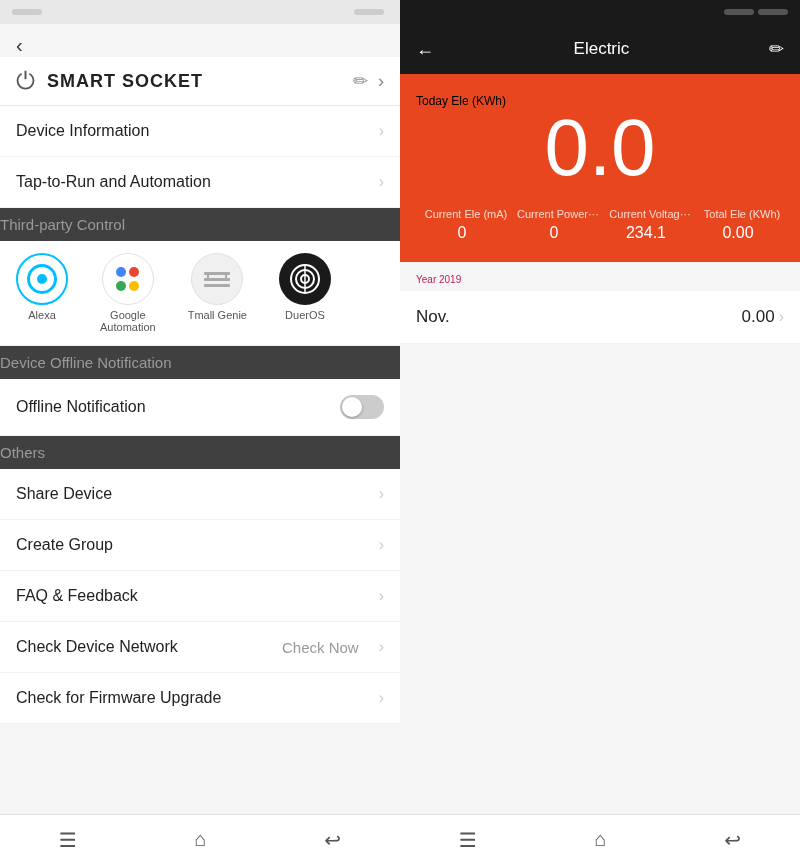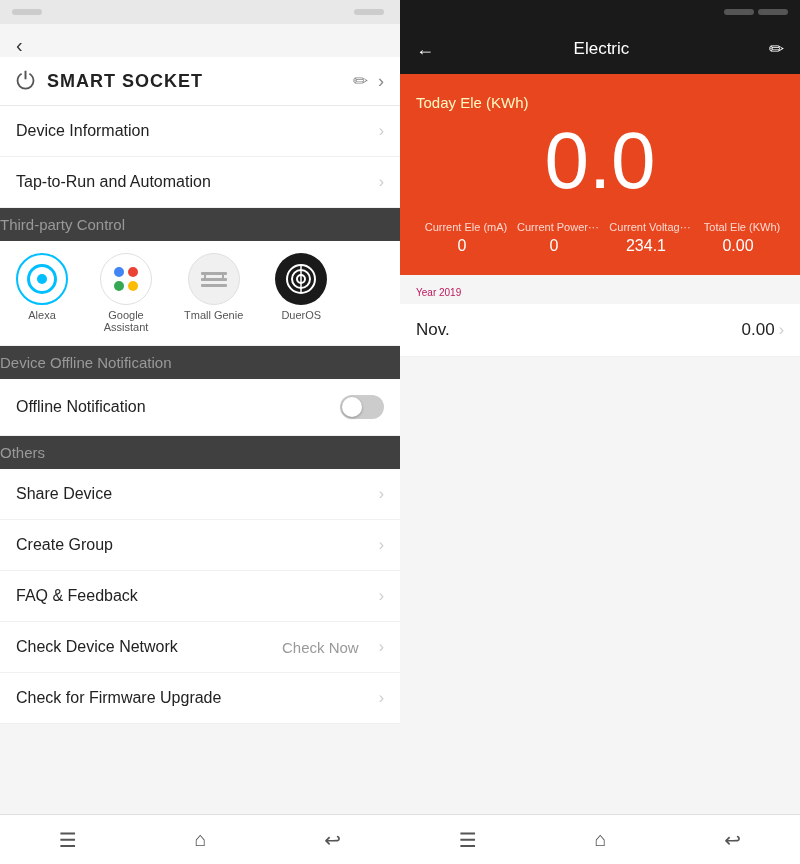--- a/index.html
+++ b/index.html
@@ -233,23 +233,22 @@
 
     
     .electric-display {
       background: #e8461e;
       padding: 20px 16px;
       display: flex;
       flex-direction: column;
       align-items: flex-start;
     }
     .today-label {
-      color: #fef9c3;
-      font-size: 15px;
-      margin-bottom: 10px;
+      color: #000000;
+      font-size: 12px;
     }
     .big-value {
       color: #fff;
       font-size: 80px;
       font-weight: 300;
       width: 100%;
       text-align: center;
       line-height: 1;
       margin-bottom: 20px;
     }
@@ -462,21 +461,21 @@
         <div class="third-party-item">
           <div class="google-circle">
             <div class="google-dots">
               <div class="google-dot" style="background:#4285F4;"></div>
               <div class="google-dot" style="background:#EA4335;"></div>
               <div class="google-dot" style="background:#34A853;"></div>
               <div class="google-dot" style="background:#FBBC05;"></div>
             </div>
           </div>
           <span class="third-party-label" style="white-space:pre-line;">Google
-Assistant</span>
+Automation</span>
         </div>
 
         <div class="third-party-item">
           <div class="tmall-circle">
             <svg width="30" height="30" viewBox="0 0 30 30">
               <rect x="2" y="8" width="26" height="3" rx="1" fill="#aaa"></rect>
               <rect x="2" y="14" width="26" height="3" rx="1" fill="#aaa"></rect>
               <rect x="2" y="20" width="26" height="3" rx="1" fill="#aaa"></rect>
               <rect x="5" y="11" width="2" height="3" fill="#aaa"></rect>
               <rect x="23" y="11" width="2" height="3" fill="#aaa"></rect>

